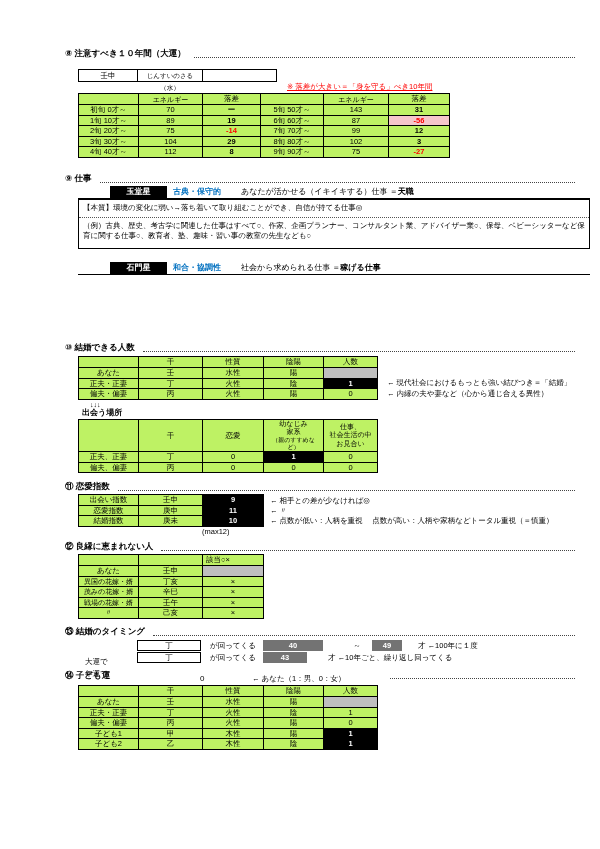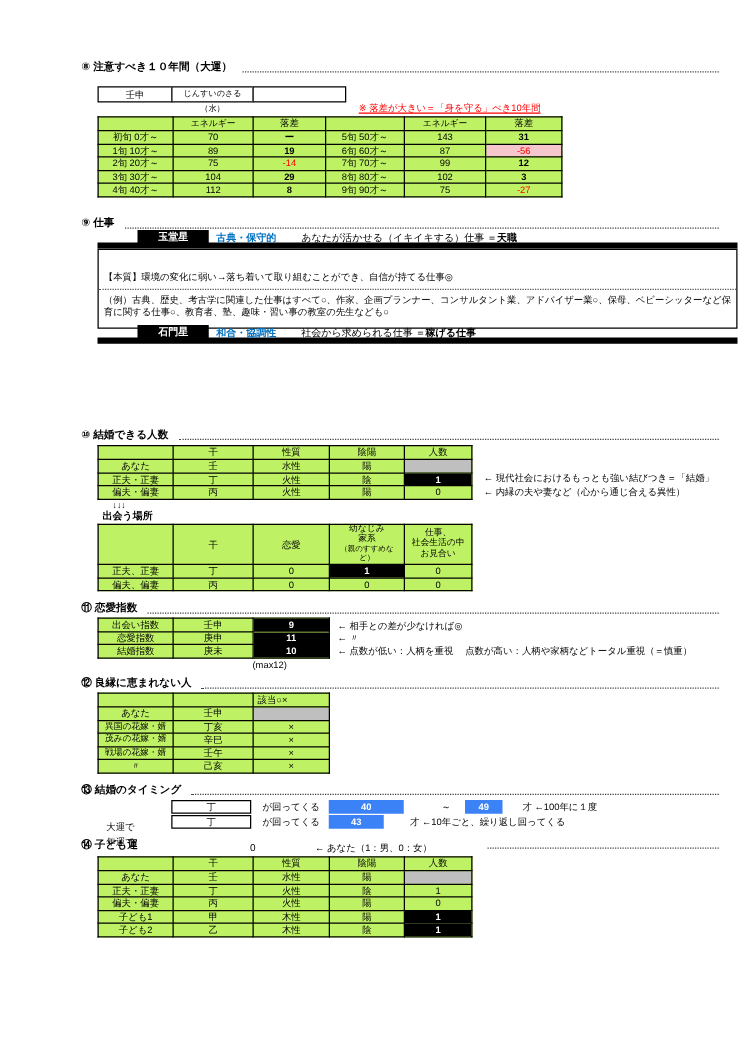--- a/index.html
+++ b/index.html
@@ -10,39 +10,39 @@
   .h { display:flex; align-items:flex-end; font-size:8.5px; font-weight:bold; white-space:nowrap; height:9px; }
   .leader { flex:1; border-bottom:1px dotted #444; margin:0 0 2px 8px; }
   .abs { position:absolute; }
   .note { position:absolute; font-size:7.5px; white-space:nowrap; line-height:1.1; }
   .red { color:#ff0000; text-decoration:underline; }
   .tbl { border-collapse:collapse; table-layout:fixed; font-size:7.5px; border:1.5px solid #000; background:#bef264; }
   .tbl td { border:1px solid #000; height:10.5px; padding:0 3px; text-align:center; white-space:nowrap; overflow:hidden; line-height:1; }
   .tbl tr.hdr td { height:11px; }
   .num { text-align:right; }
   .b { font-weight:bold; }
-  .neg { color:#ff0000; font-weight:normal; }
+  .neg { color:#ff0000; font-weight:bold; }
   .hneg { background:#f5c6cb; }
   .kcell { background:#000; color:#fff; font-weight:bold; }
   .gcell { background:#bfbfbf; }
   .sm { font-size:7px; }
   .pillar { display:flex; font-size:7.5px; }
   .pillar .pc { border:1px solid #000; height:13px; line-height:12px; text-align:center; background:#fff; }
   .pillar .pc + .pc { margin-left:-1px; }
-  .starrow { position:absolute; left:13px; width:512px; height:13px; border-bottom:5px solid #000000; display:flex; align-items:center; font-size:8px; white-space:nowrap;padding-left:32px; }
+  .starrow { position:absolute; left:13px; width:512px; height:13px; border-bottom:1px solid #000000; display:flex; align-items:flex-start; font-size:8px; white-space:nowrap;padding-left:32px; }
   .starbox { width:57px; background:#000; color:#fff; font-weight:bold; text-align:center; height:12px; line-height:12px; flex:none; }
   .trait { color:#0070c0; font-weight:bold; margin:0 20px 0 6px; }
   .jobbox { position:absolute; left:13px; width:512px; border:1.2px solid #000; font-size:7.5px; background:#fff; }
-  .jobbox .ess { padding:17px 4px 4px; border-bottom:1px dotted #555; line-height:1.3; }
+  .jobbox .ess { padding:3px 4px 4px; border-bottom:1px dotted #555; line-height:1.3; }
   .jobbox .ex { padding:3px 4px 6px; line-height:1.4; }
   .trow { position:absolute; left:0; width:510px; height:11px; font-size:7.5px; }
   .trow .lbl { position:absolute; left:20px; top:17px; }
   .stembox { position:absolute; left:72px; width:64px; height:11px; border:1px solid #000; text-align:center; line-height:9px; background:#fff; }
   .vb { position:absolute; left:145px; top:1px; }
-  .blk { position:absolute; height:11px; background:#3b82f6; color:#fff; font-weight:bold; text-align:center; line-height:11px; font-size:7.5px; }
+  .blk { position:absolute; height:11px; background:#737373; color:#fff; font-weight:bold; text-align:center; line-height:11px; font-size:7.5px; }
   .mh td { line-height:1.2; white-space:normal; }
   .tiny { font-size:6px; display:block; }
   .hline { display:block; }
 </style>
 </head>
 <body>
 
 <div class="page">
 
   <section class="sec" style="top:51px">

